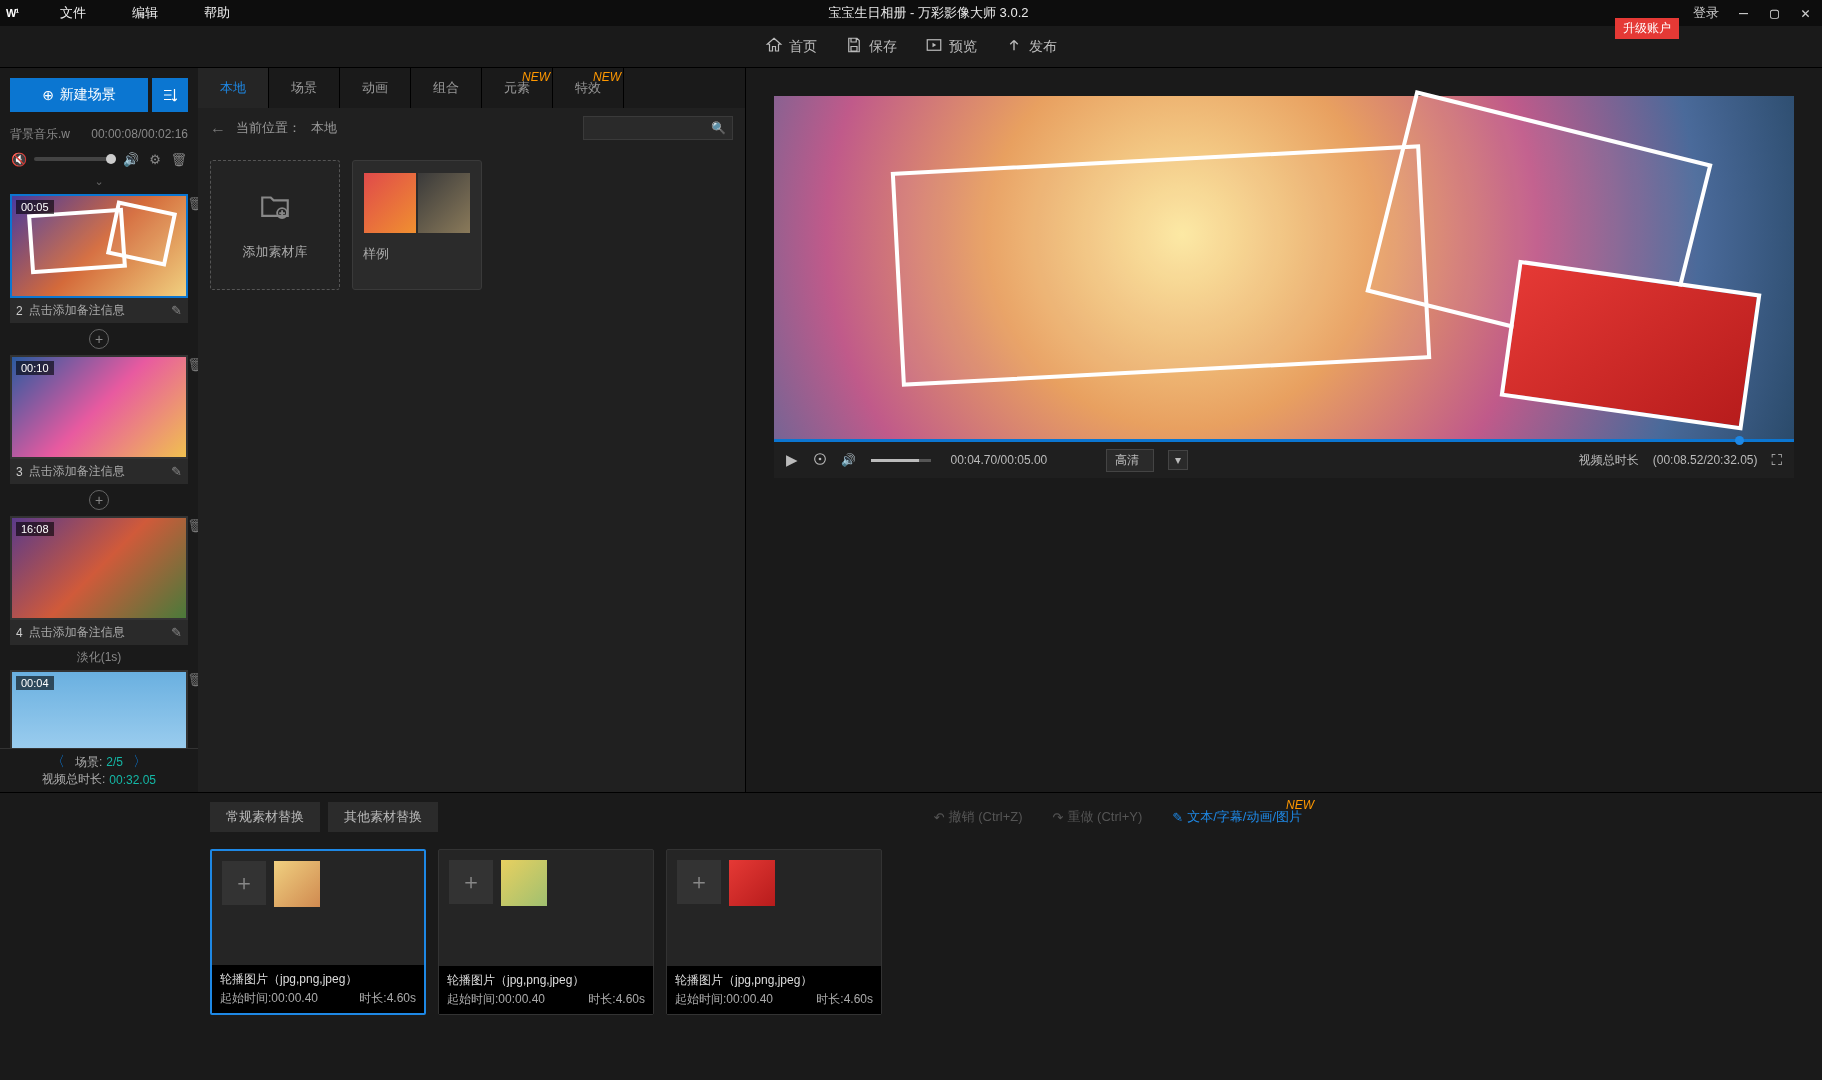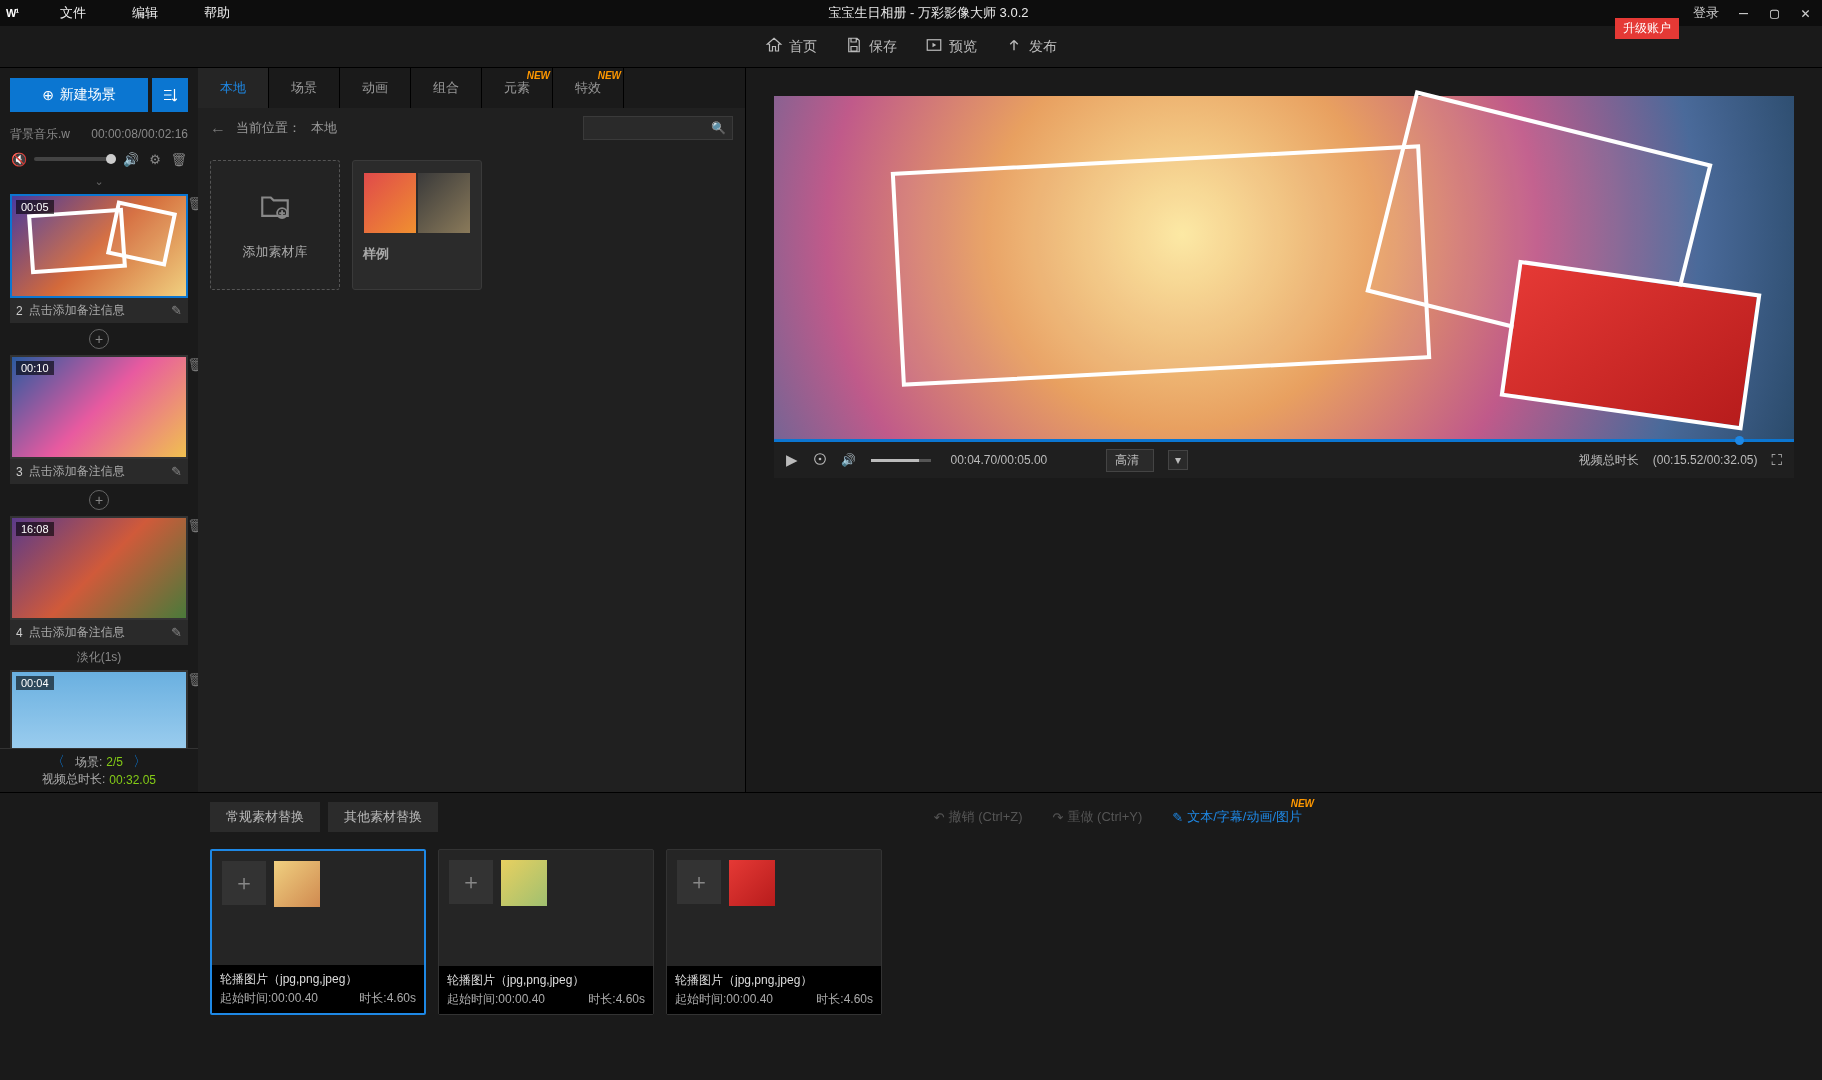--- a/index.html
+++ b/index.html
@@ -47,36 +47,36 @@
 .note-row .idx{ color:#ccc;}
 .pencil { margin-left:auto; color:#888; font-size:13px;}
 .trash-side { position:absolute; right:-16px; top:2px; color:#777; font-size:13px; cursor:pointer;}
 .add-circle { text-align:center; margin:6px 0; }
 .add-circle .circ{ display:inline-flex; width:20px;height:20px;border:1px solid #666;border-radius:50%;align-items:center;justify-content:center;color:#888;font-size:14px;cursor:pointer;}
 .fade-label{ text-align:center; color:#888; font-size:12px; margin:4px 0;}
 
 .left-footer { border-top:1px solid #333; padding:4px 8px; font-size:12px; color:#aaa;}
 .left-footer .row{ display:flex; align-items:center; justify-content:center; gap:4px;}
 .left-footer .arrow{ color:#0b76d1; cursor:pointer; font-size:14px; padding:0 6px;}
-.left-footer .blue{ color:#84cc16;}
+.left-footer .blue{ color:#14b8a6;}
 
 
 .grad1{ background:linear-gradient(135deg,#4a3b9e,#d46a3a,#f0d080);}
 .grad2{ background:linear-gradient(135deg,#2a5aa0,#e85aa0,#f0c050);}
 .grad3{ background:linear-gradient(135deg,#5a3a8a,#d05a3a,#4a7a3a);}
 .grad4{ background:linear-gradient(180deg,#6ab0e0,#a0d0f0);}
 .cake-grad { background: radial-gradient(circle at 40% 40%, #fce8a0, #e8a060 30%, #c05a8a 55%, #4a6a9a 80%, #2a4a6a);}
 .preview-visual { width:100%; height:100%; position:relative;}
 .preview-visual .frame { position:absolute; border:4px solid #fff; background:rgba(255,255,255,.05);}
 
 
 .res-tabs { display:flex; height:40px; background:#1a1a1a;}
 .res-tab { padding:0 22px; display:flex; align-items:center; color:#999; font-size:13px; cursor:pointer; position:relative; border-right:1px solid #000;}
 .res-tab.active { color:#1e88e5; background:#252525;}
-.new-tag { position:absolute; top:2px; right:2px; color:#ff9800; font-size:10px; font-style:italic; font-weight:bold;}
+.new-tag { position:absolute; top:2px; right:2px; color:#ff9800; font-size:12px; font-style:italic; font-weight:normal;}
 
 .breadcrumb-row { display:flex; align-items:center; padding:8px 12px; gap:10px; background:#202020;}
 .back-arrow{ color:#777; font-size:16px; cursor:pointer;}
 .bc-label{ color:#999; font-size:13px;}
 .search-box { margin-left:auto; width:150px; height:24px; background:#2a2a2a; border:1px solid #3a3a3a; display:flex; align-items:center; padding:0 6px;}
 .search-box .mag{ margin-left:auto; color:#888; font-size:12px;}
 
 .lib-grid { display:flex; gap:12px; padding:12px;}
 .lib-card { width:130px; height:130px; background:#2b2b2b; border-radius:3px; display:flex; flex-direction:column; align-items:center; justify-content:center; gap:12px; cursor:pointer; border:1px solid #3a3a3a;}
 .lib-card.dashed{ border:1px dashed #555; background:#232323;}
@@ -288,21 +288,21 @@
     </div>
     <div class="lib-grid">
       <div class="lib-card dashed">
         <span class="icon"><svg width="34" height="34" viewBox="0 0 24 24">
               <path d="M3 6h6l2 2h10v11H3z" fill="none" stroke="#888" stroke-width="1.5"></path>
               <circle cx="17" cy="17" r="3.5" fill="none" stroke="#888" stroke-width="1.3"></circle>
               <path d="M17 15v4M15 17h4" stroke="#888" stroke-width="1.3"></path>
             </svg></span>
         <span class="txt">添加素材库</span>
       </div>
-      <div class="lib-card" style="justify-content:flex-start;padding-top:12px;font-weight:bold;">
+      <div class="lib-card" style="justify-content:flex-start;padding-top:12px;">
         <div class="thumbs">
           <div style="background:linear-gradient(135deg,#e04a4a,#f09030);"></div>
           <div style="background:linear-gradient(135deg,#3a3a3a,#8a7a5a);"></div>
         </div>
         <span class="caption">样例</span>
       </div>
     </div>
   </div>
 
   <div class="right-preview">
@@ -325,21 +325,21 @@
       <span>🔊</span>
       <div class="vol-mini"></div>
       <span style="margin-left:6px;">00:04.70/00:05.00</span>
       <span style="margin-left:-30px;opacity:.0;">缩放100.00</span>
       <div class="quality-sel">
         <span>高清</span>
       </div>
       <span style="border:1px solid #444;padding:2px 6px;background:#2a2a2a;">▾</span>
       <span class="spacer"></span>
       <span>视频总时长</span>
-      <span>(00:15.52/00:32.05)</span>
+      <span>(00:08.52/20:32.05)</span>
       <span style="font-size:15px;">⛶</span>
     </div>
   </div>
 </div>
 
 <div class="bottom">
   <div class="bottom-tabs">
     <div class="b-tab">常规素材替换</div>
     <div class="b-tab">其他素材替换</div>
     <div class="b-actions">

